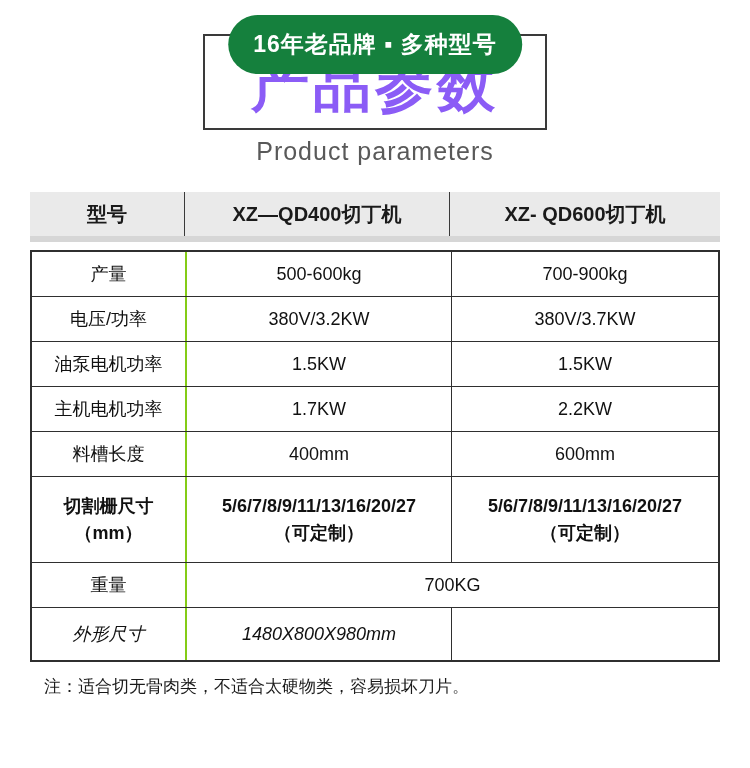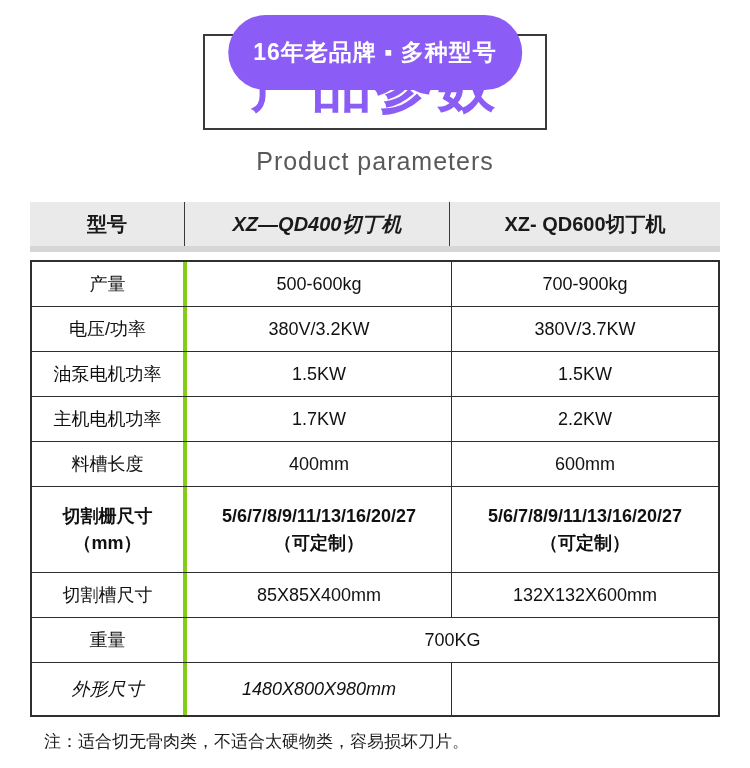--- a/index.html
+++ b/index.html
@@ -18,63 +18,63 @@
     width: 344px; height: 96px;
     margin: 34px auto 0 auto;
     border: 2px solid #3a3a3a;
     background: #ffffff;
     display: flex; align-items: center; justify-content: center;
   }
   .badge {
     position: absolute;
     top: -21px; left: 50%;
     transform: translateX(-50%);
-    background: #8b5cf6;
+    background: #15803d;
     color: #ffffff;
     font-size: 23px;
     font-weight: bold;
     line-height: 1;
-    padding: 26px 25px;
+    padding: 18px 25px;
     border-radius: 40px;
     white-space: nowrap;
     letter-spacing: 1px;
   }
   .title-zh {
     font-size: 58px;
     font-weight: 900;
     letter-spacing: 4px;
     color: #8b5cf6;
     margin-top: 8px;
   }
   .subtitle {
     text-align: center;
     font-size: 25px;
     color: #595959;
-    margin-top: 17px;
+    margin-top: 7px;
     letter-spacing: 1px;
   }
 
   
   .spec { width: 690px; margin: 26px auto 0 auto; }
 
   .spec-header {
     display: flex;
     background: #eaeaea;
     border-bottom: 6px solid #d6d6d6;
     height: 50px;
     font-size: 20px;
     font-weight: bold;
     color: #1a1a1a;
   }
   .spec-header .hcell {
     display: flex; align-items: center; justify-content: center;
     text-align: center;
   }
   .spec-header .c0 { width: 155px; border-right: 1px solid #3a3a3a; }
-  .spec-header .c1 { width: 265px; border-right: 1px solid #3a3a3a; font-style: italic; }
+  .spec-header .c1 { width: 265px; border-right: 1px solid #3a3a3a; }
   .spec-header .c2 { flex: 1; }
 
   .spec-body {
     margin-top: 8px;
     border: 2px solid #2f2f2f;
     background: #ffffff;
   }
   .row {
     display: flex;
     border-bottom: 1px solid #2f2f2f;
@@ -86,21 +86,21 @@
   .row-last { min-height: 52px; }
   .cell {
     display: flex; flex-direction: column;
     justify-content: center; align-items: center;
     text-align: center;
     font-size: 18px;
     line-height: 1.45;
     padding: 8px 4px;
     color: #111111;
   }
-  .cell.c0 { width: 155px; border-right: 4px solid #84cc16; }
+  .cell.c0 { width: 155px; border-right: 2px solid #84cc16; }
   .cell.c1 { width: 265px; border-right: 1px solid #2f2f2f; }
   .cell.c2 { flex: 1; }
   .cell span { display: block; font-weight: bold; }
 
   
   .note {
     width: 690px;
     margin: 13px auto 12px auto;
     font-size: 17px;
     color: #1a1a1a;
@@ -167,25 +167,20 @@
         <div class="cell c1">
           <span>5/6/7/8/9/11/13/16/20/27</span>
           <span>（可定制）</span>
         </div>
         <div class="cell c2">
           <span>5/6/7/8/9/11/13/16/20/27</span>
           <span>（可定制）</span>
         </div>
       </div>
 
-      <div class="row">
-        <div class="cell c0">切割槽尺寸</div>
-        <div class="cell c1">85X85X400mm</div>
-        <div class="cell c2">132X132X600mm</div>
-      </div>
 
       <div class="row">
         <div class="cell c0">重量</div>
         <div class="cell c2">700KG</div>
       </div>
 
       <div class="row row-last">
         <div class="cell c0">外形尺寸</div>
         <div class="cell c1">1480X800X980mm</div>
       </div>

